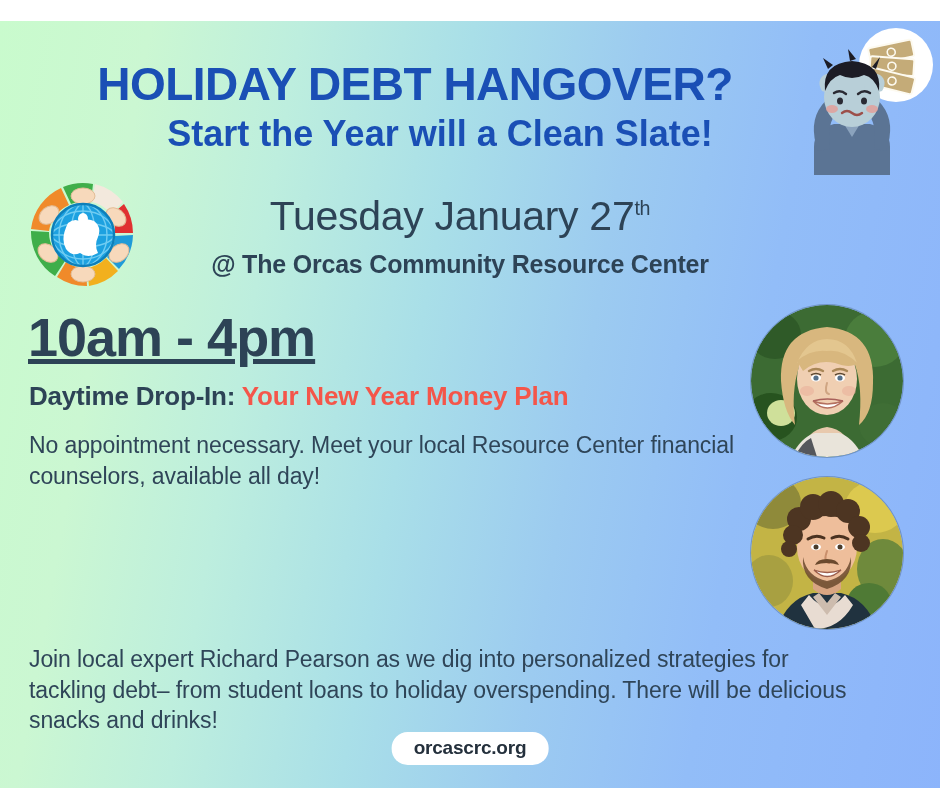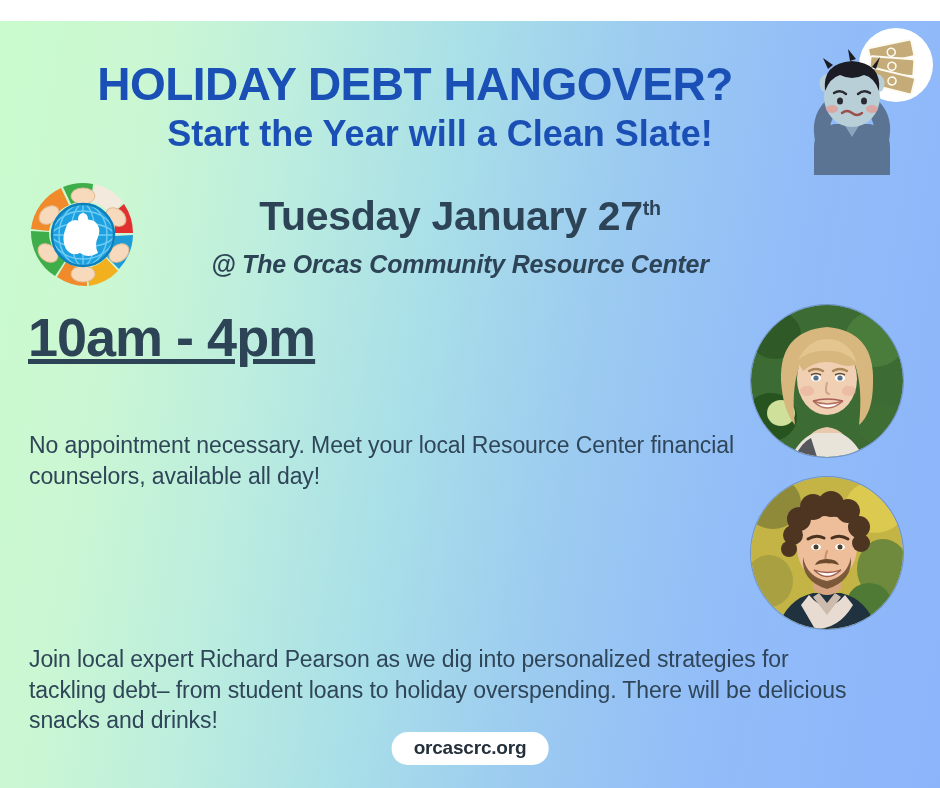--- a/index.html
+++ b/index.html
@@ -74,42 +74,41 @@
   }
 
   
   .date-line {
     position: absolute;
     left: 150px;
     top: 172px;
     width: 620px;
     text-align: center;
     font-size: 41px;
-    font-weight: bold;
+    font-weight: normal;
     color: #2d4356;
     letter-spacing: -0.3px;
     white-space: nowrap;
   }
   .date-line sup {
     font-size: 0.48em;
     vertical-align: super;
     line-height: 0;
   }
   .venue-line {
     position: absolute;
     left: 150px;
     top: 229px;
     width: 620px;
     text-align: center;
     font-size: 25px;
     font-weight: bold;
     color: #2d4356;
     letter-spacing: -0.2px;
     white-space: nowrap;
-    font-style: italic;
   }
 
   
   .session-time {
     position: absolute;
     left: 28px;
     font-size: 54px;
     font-weight: bold;
     color: #2d4356;
     letter-spacing: -1px;
@@ -286,20 +285,24 @@
       <circle cx="59" cy="56" r="31" fill="none" stroke="#0d7fba" stroke-width="2.5"></circle>
     </svg>
   </div>
 
   <div class="date-line">
     <span>Tuesday January 27</span><sup>th</sup>
   </div>
   <div class="venue-line">@ The Orcas Community Resource Center</div>
 
   <div id="time-1" class="session-time">10am - 4pm</div>
+  <div id="title-1" class="session-title">
+    <span>Daytime Drop-In:</span>
+    <span class="accent">Your New Year Money Plan</span>
+  </div>
   <div id="body-1" class="session-body">No appointment necessary. Meet your local Resource Center financial counselors, available all day!</div>
 
   <div id="body-2" class="session-body">Join local expert Richard Pearson as we dig into personalized strategies for tackling debt– from student loans to holiday overspending. There will be delicious snacks and drinks!</div>
 
   <div id="portrait-woman" class="portrait">
     <svg viewBox="0 0 152 152" width="152" height="152">
       <defs>
         <clipPath id="pw">
             <circle cx="76" cy="76" r="76"></circle>
           </clipPath>

